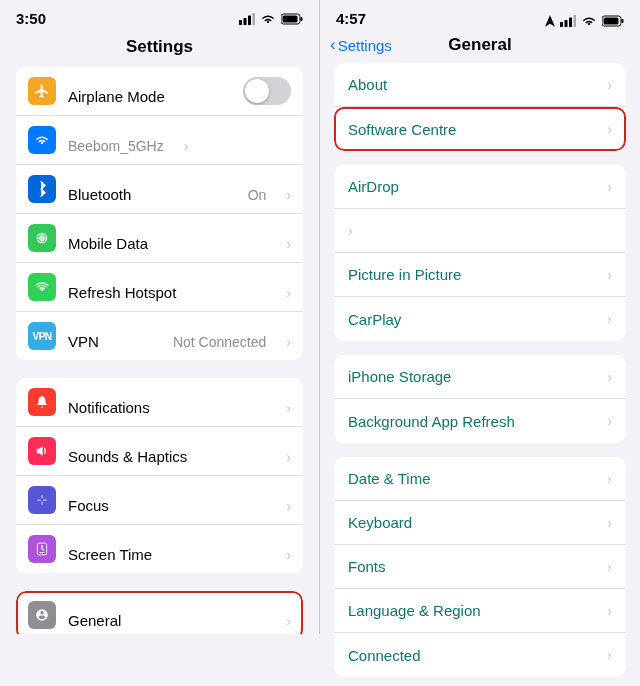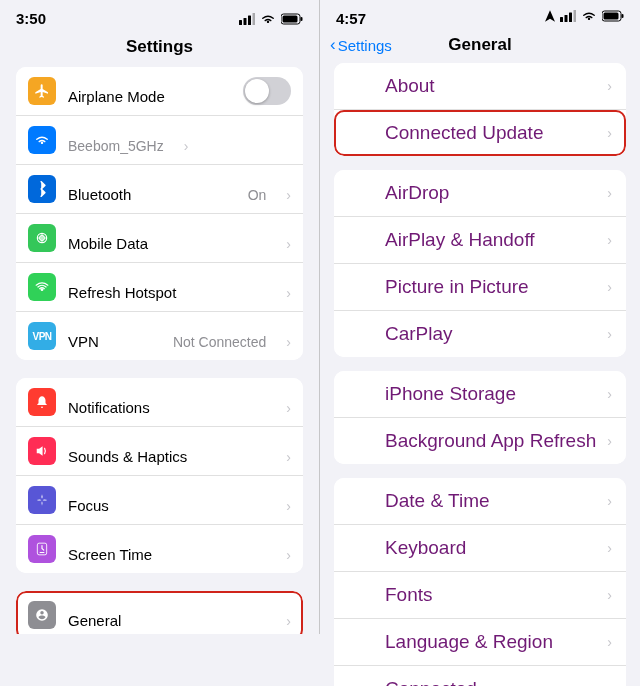--- a/index.html
+++ b/index.html
@@ -129,21 +129,21 @@
       width: 320px;
       height: 686px;
       background: #f2f2f7;
       display: flex;
       flex-direction: column;
       overflow: hidden;
     }
     .status-bar-right {
       display: flex;
       justify-content: space-between;
-      align-items: flex-start;
+      align-items: flex-end;
       padding: 10px 16px 4px;
       gap: 24px;
     }
     .status-time-right {
       font-size: 15px;
       font-weight: 600;
       color: #000;
     }
 
     .right-nav {
@@ -196,23 +196,22 @@
     }
     .right-row:last-child { border-bottom: none; }
     .right-row.highlighted {
       outline: 2.5px solid #d0241a;
       border-radius: 10px;
       outline-offset: -2px;
     }
 
     .right-row-label {
       flex: 1;
-      font-size: 19px;
-      color: #701a75;
-      margin-left: 37px;
+      font-size: 15px;
+      color: #0f766e;
     }
     .right-chevron {
       color: #c7c7cc;
       font-size: 14px;
     }
 
     
     .bg-yellow { background: #f5a623; }
     .bg-blue { background: #007aff; }
     .bg-green { background: #34c759; }
@@ -438,32 +437,31 @@
   </div>
 
   <div class="right-list">
 
     <div class="right-section">
       <div class="right-row">
         <span class="right-row-label">About</span>
         <span class="right-chevron">›</span>
       </div>
       <div class="right-row highlighted">
-        <span class="right-row-label">Connected Update</span>
+        <span class="right-row-label">Software Centre</span>
         <span class="right-chevron">›</span>
       </div>
     </div>
 
     <div class="right-section">
       <div class="right-row">
         <span class="right-row-label">AirDrop</span>
         <span class="right-chevron">›</span>
       </div>
       <div class="right-row">
-        <span class="right-row-label">AirPlay &amp; Handoff</span>
         <span class="right-chevron">›</span>
       </div>
       <div class="right-row">
         <span class="right-row-label">Picture in Picture</span>
         <span class="right-chevron">›</span>
       </div>
       <div class="right-row">
         <span class="right-row-label">CarPlay</span>
         <span class="right-chevron">›</span>
       </div>

